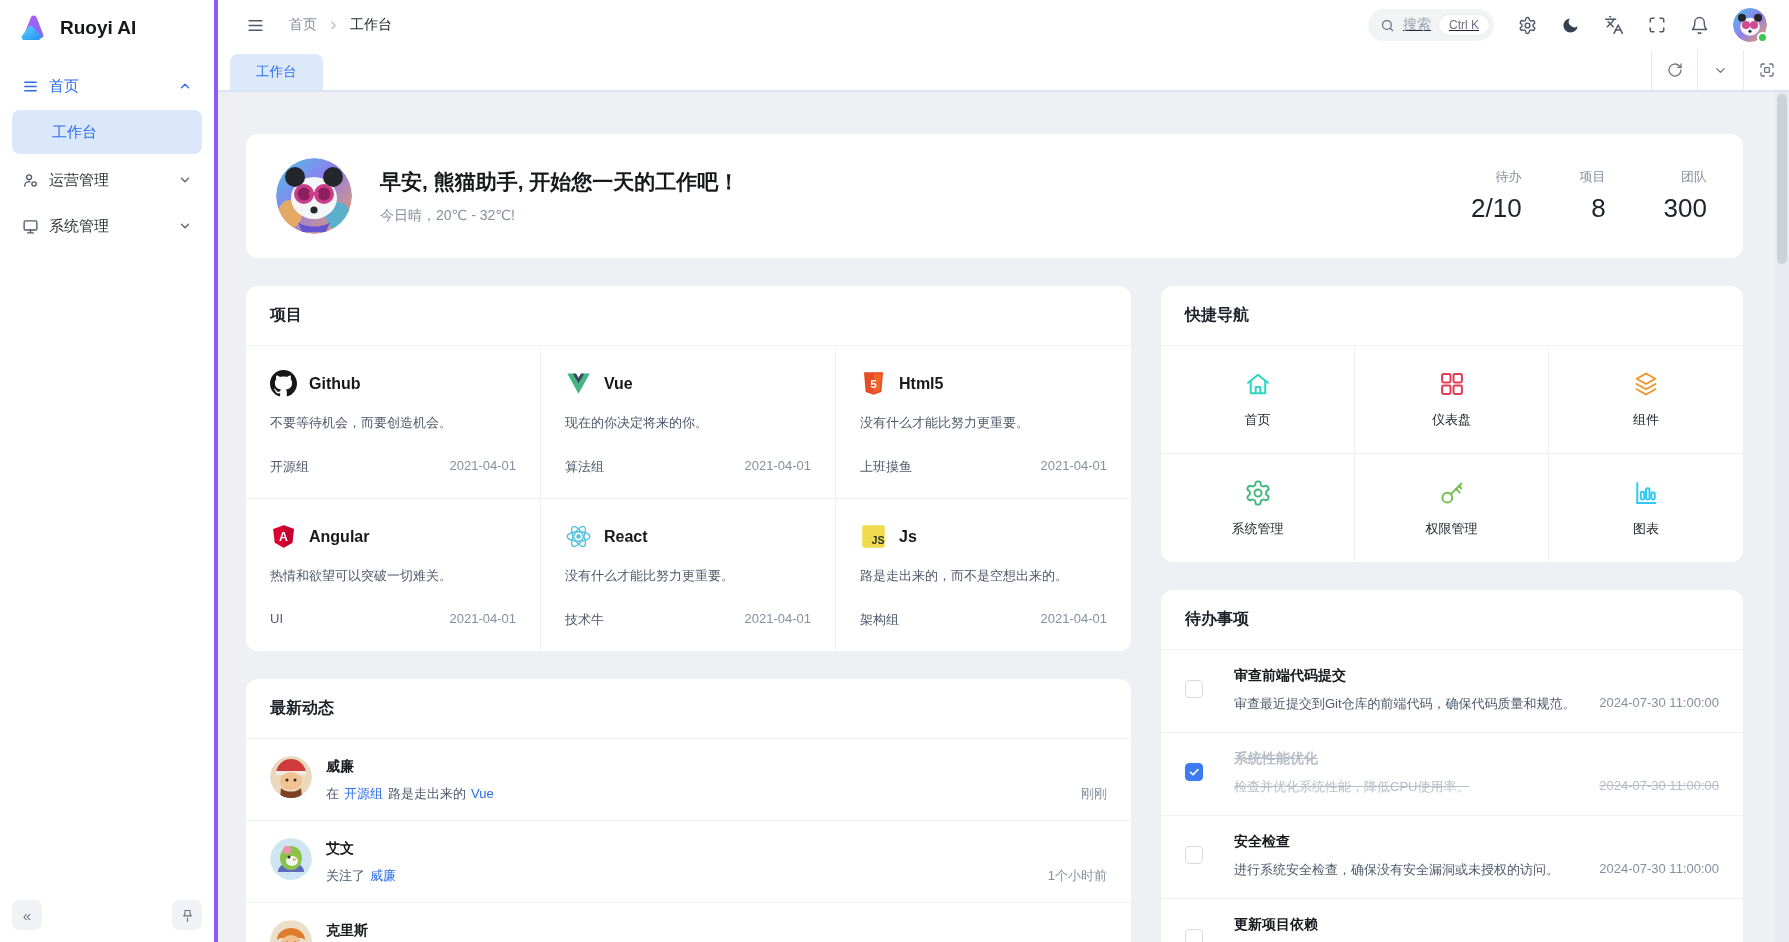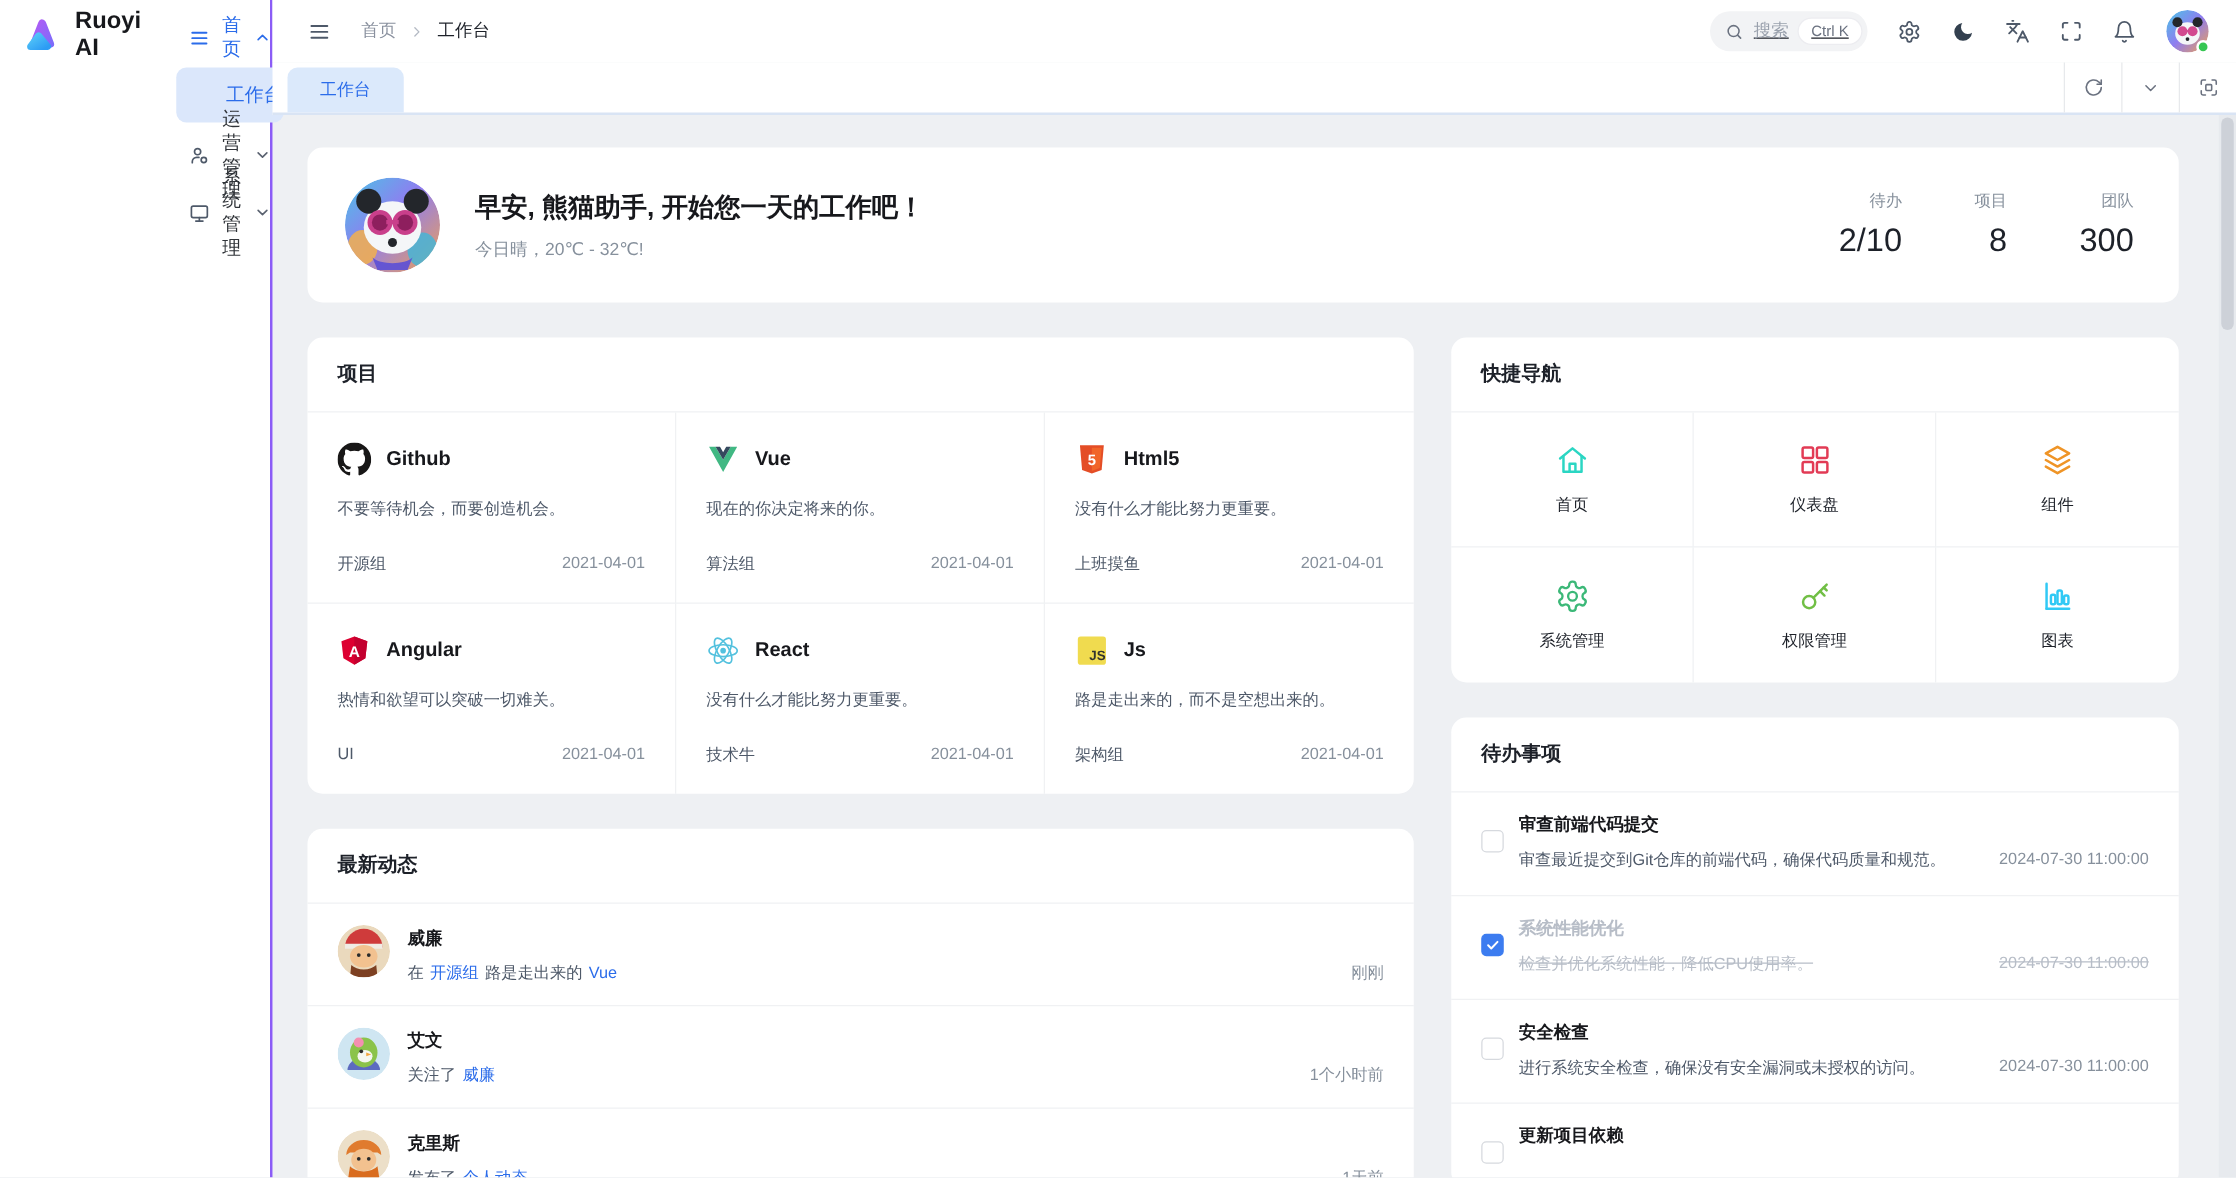--- a/index.html
+++ b/index.html
@@ -1,21 +1,21 @@
 <!DOCTYPE html>
 <html><head>
 <meta charset="utf-8">
 <style>
   * { margin:0; padding:0; box-sizing:border-box; }
   html,body { width:1789px; height:942px; overflow:hidden; background:#eef0f3;
     font-family:"Liberation Sans","DejaVu Sans",sans-serif; color:#1d2129; }
   .app { display:flex; width:100%; height:100%; }
 
   
-  .sidebar { width:218px; background:#fff; border-right:2px solid #8b5cf6; display:flex; flex-direction:row; }
+  .sidebar { width:218px; background:#fff; border-right:4px solid #8b5cf6; display:flex; flex-direction:column; }
   .logo-row { display:flex; align-items:center; gap:10px; padding:14px 16px; height:56px; }
   .logo-row .brand { font-size:19px; font-weight:700; color:#17181c; }
   .menu { padding:10px 12px; flex:1; }
   .menu-item { display:flex; align-items:center; gap:10px; height:40px; padding:0 10px; border-radius:8px;
     font-size:15px; color:#2f3338; cursor:pointer; }
   .menu-item .chev { margin-left:auto; color:#5a6270; display:flex; }
   .menu-item.active { color:#2b6cea; }
   .menu-item.active .chev { color:#2b6cea; }
   .submenu-item { display:flex; align-items:center; height:44px; margin:4px 0 6px; padding-left:40px;
     background:#dbe7fb; border-radius:8px; color:#2b6cea; font-size:15px; cursor:pointer; }
@@ -47,21 +47,21 @@
     background:#37c653; border:2px solid #fff; }
 
   .tabbar { height:42px; background:#fff; display:flex; align-items:stretch; padding-left:12px;
     border-bottom:2px solid #d9e4f4; }
   .tab-active { display:flex; align-items:center; padding:0 26px; background:#dbe9fb; color:#2b6cea;
     font-size:13.5px; border-radius:8px 8px 0 0; margin-top:4px; cursor:pointer; }
   .tab-ctrls { margin-left:auto; display:flex; }
   .tab-ctrl { width:46px; display:flex; align-items:center; justify-content:center; border-left:1px solid #e7e9ec;
     color:#6b7280; cursor:pointer; }
 
-  .content { flex:1; padding:26px 46px 0 28px; overflow:hidden; position:relative; }
+  .content { flex:1; padding:42px 46px 0 28px; overflow:hidden; position:relative; }
   .scrollstrip { position:absolute; top:92px; right:0; bottom:0; width:14px; background:#e7eaee; }
   .scrollthumb { position:absolute; top:2px; right:2px; width:10px; height:170px; border-radius:5px; background:#cdd1d8; cursor:pointer; }
 
   .card { background:#fff; border-radius:12px; }
   .card-head { padding:19px 24px; font-size:16px; font-weight:700; border-bottom:1px solid #f0f1f3; }
 
   
   .greet { display:flex; align-items:center; gap:28px; padding:24px 30px; }
   .greet .pavatar { width:76px; height:76px; border-radius:50%; overflow:hidden; flex:none; }
   .greet-title { font-size:21px; font-weight:700; color:#17181c; }
@@ -99,21 +99,21 @@
   .act-item { display:flex; gap:14px; padding:17px 24px; }
   .act-item + .act-item { border-top:1px solid #f0f1f3; }
   .act-av { width:42px; height:42px; border-radius:50%; overflow:hidden; flex:none; }
   .act-body { flex:1; min-width:0; padding-top:2px; }
   .act-name { font-size:14px; font-weight:700; color:#17181c; }
   .act-line { display:flex; align-items:baseline; gap:5px; margin-top:9px; font-size:13px; color:#4e5969; }
   .act-link { color:#2b6cea; cursor:pointer; }
   .act-time { margin-left:auto; color:#86909c; }
 
   
-  .todo-item { display:flex; gap:12px; padding:17px 24px 19px; }
+  .todo-item { display:flex; gap:31px; padding:17px 24px 19px; }
   .todo-item + .todo-item { border-top:1px solid #f0f1f3; }
   .cbx { width:18px; height:18px; border-radius:4px; border:1px solid #d6d9de; background:#fff; margin-top:13px;
     flex:none; display:flex; align-items:center; justify-content:center; cursor:pointer; }
   .cbx.checked { background:#3c7cf0; border-color:#3c7cf0; color:#fff; }
   .todo-body { flex:1; min-width:0; }
   .todo-title { font-size:14px; font-weight:700; color:#17181c; }
   .todo-row2 { display:flex; margin-top:10px; font-size:13px; }
   .todo-desc { color:#4e5969; flex:1; }
   .todo-date { color:#86909c; margin-left:22px; white-space:nowrap; }
   .todo-item.done .todo-title, .todo-item.done .todo-desc, .todo-item.done .todo-date {

